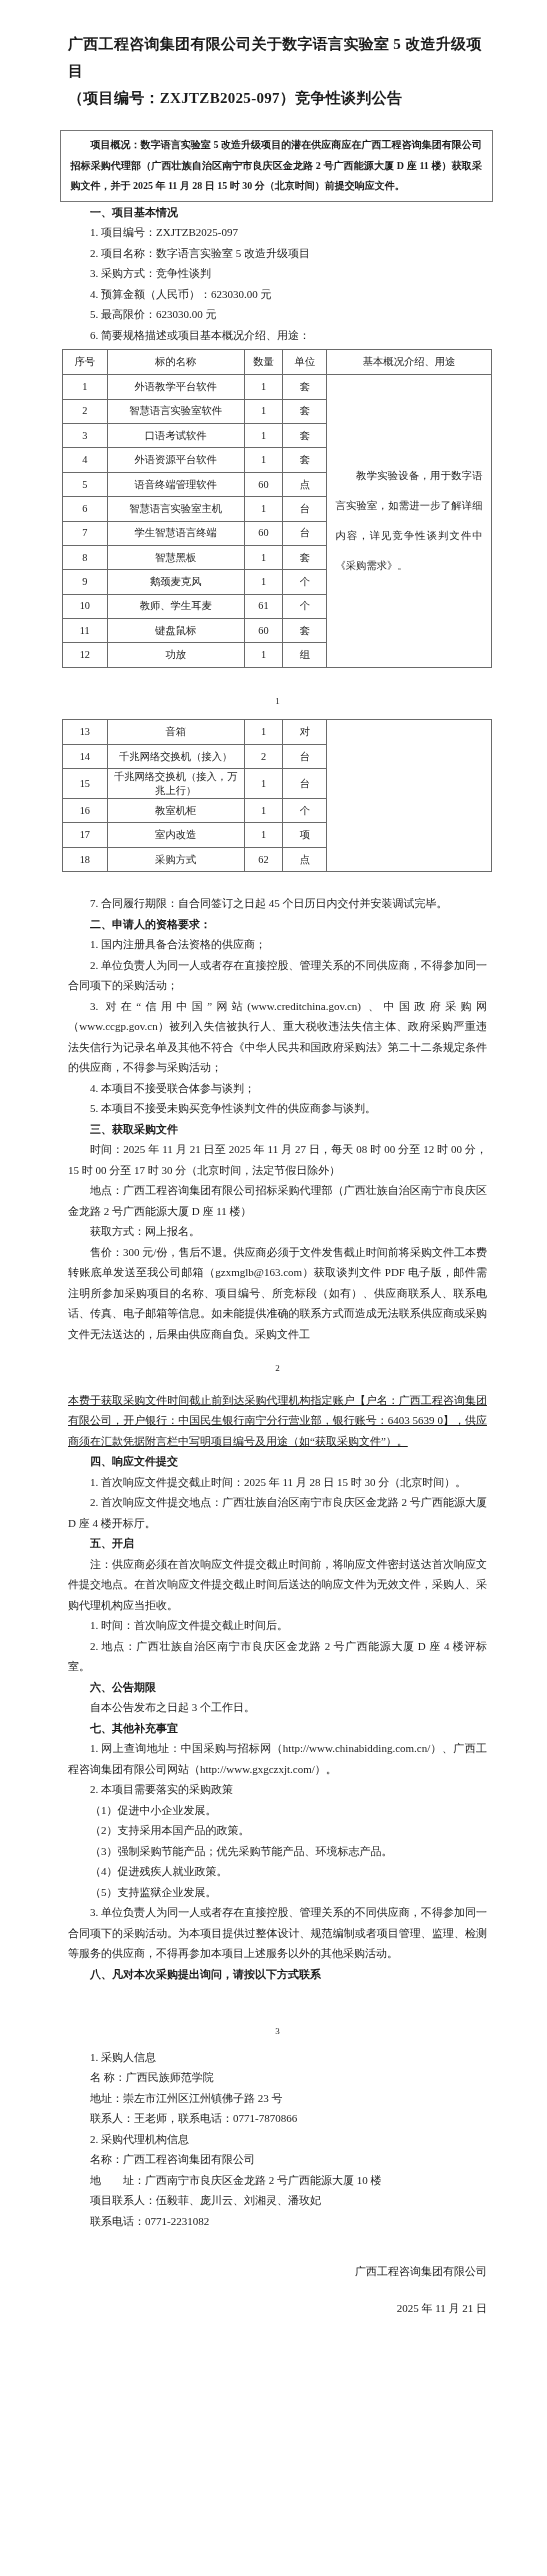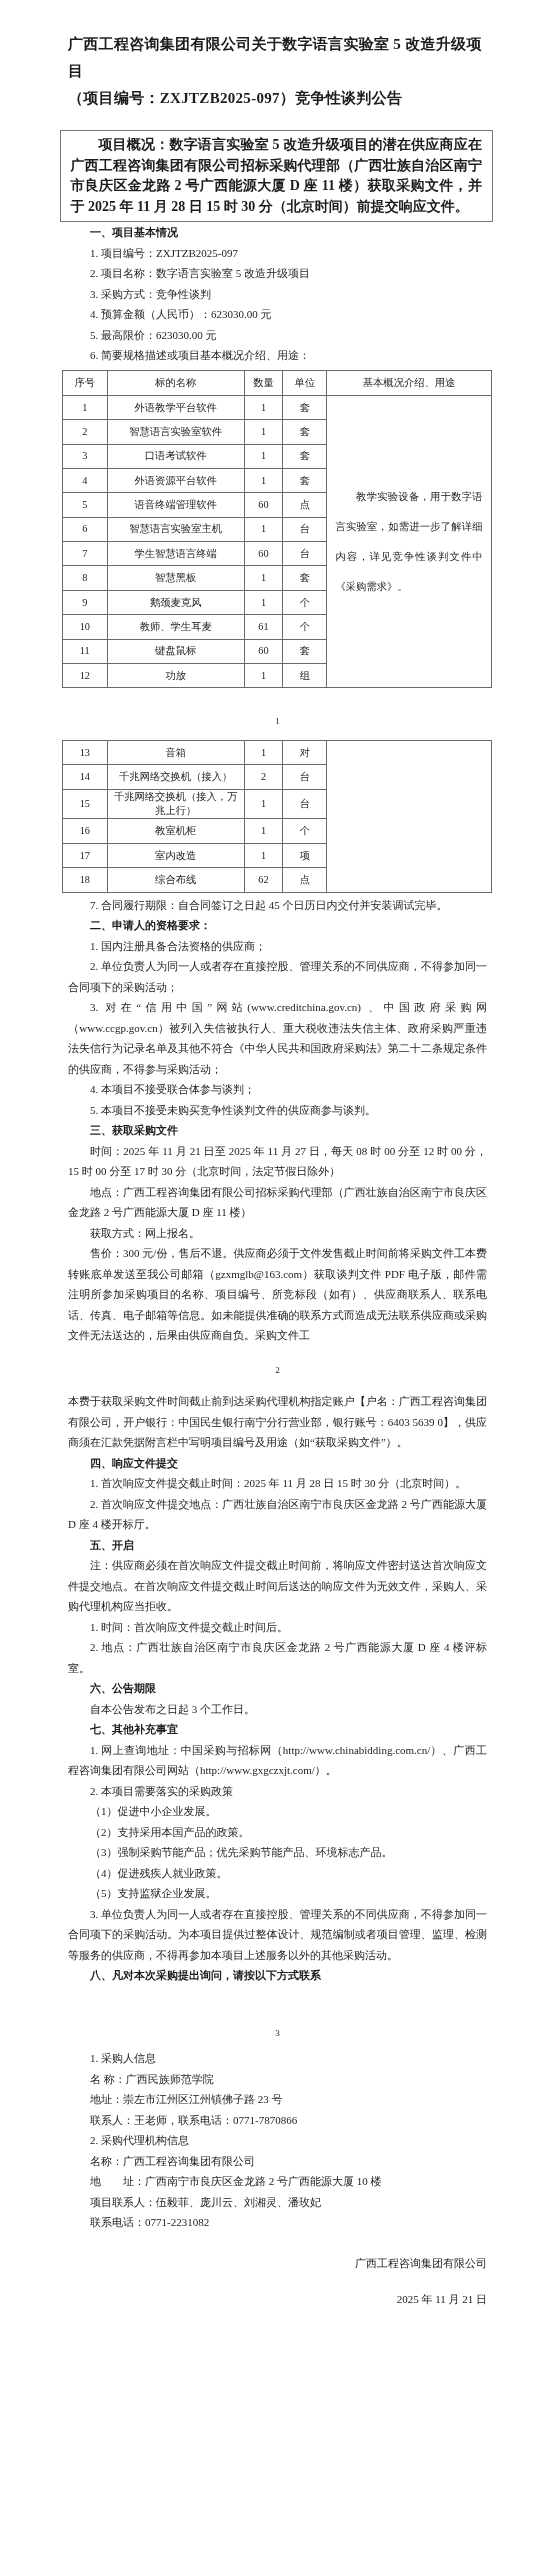--- a/index.html
+++ b/index.html
@@ -8,21 +8,21 @@
     font-family:"Liberation Serif","DejaVu Serif",serif;
     position:relative;overflow:hidden;
   }
   .doc{padding:0 61px 0 68px;}
   
   .doc-title{margin-top:31px;text-align:left;font-weight:bold;font-size:15px;line-height:27px;letter-spacing:0.3px;}
   
   .overview-box{
     margin-top:18px;margin-left:-8.2px;margin-right:-5.5px;
     border:0.7px solid #777;padding:4.1px 9.6px;
-    font-weight:bold;font-size:14px;line-height:20.5px;
+    font-weight:bold;font-size:10px;line-height:20.5px;
     text-align:justify;text-indent:2em;
   }
   
   .blk{font-size:11px;line-height:20.5px;text-align:justify;margin:0;}
   .blk.p,.blk.heading{text-indent:2em;}
   .blk.heading{font-weight:bold;text-align:left;}
   .blk.pflush{text-indent:0;}
   .blk.sig{text-align:right;text-indent:0;padding-right:0;}
   .blk.pageno{text-align:center;font-size:9px;line-height:13.7px;color:#222;}
   
@@ -38,25 +38,25 @@
   .doc-table tr.hdr td{height:22.6px;}
   .doc-table td.note-cell{
     text-align:justify;text-indent:2em;line-height:30px;padding:2.7px 8.2px;
   }
   .doc-table td.empty-cell{background:#fff;}
   .c1{width:44px}.c2{width:134px}.c3{width:38px}.c4{width:43px}.c5{width:161px}
   
   [data-name="items-table-part1"]{margin-top:4.1px;}
   [data-name="page-number-1"]{margin-top:27px;}
   [data-name="items-table-part2"]{margin-top:11px;}
-  [data-name="contract-period"]{margin-top:2px;}
+  [data-name="contract-period"]{margin-top:21px;}
   [data-name="page-number-2"]{margin-top:18px;}
-  [data-name="fee-continuation"]{margin-top:13.7px;}
+  [data-name="fee-continuation"]{margin-top:13.7px;text-decoration:underline;}
   [data-name="page-number-3"]{margin-top:41px;margin-bottom:8.2px;}
-  [data-name="sign-company"]{margin-top:20px;padding-right:-1.4px;}
+  [data-name="sign-company"]{margin-top:30px;padding-right:-1.4px;}
   [data-name="sign-date"]{margin-top:16px;padding-right:2.7px;}
 </style>
 </head>
 <body data-name="announcement-document">
 
 <div class="doc" data-name="document-page">
   <div class="doc-title" data-name="document-title">
     <div data-name="document-title-line-1">广西工程咨询集团有限公司关于数字语言实验室 5 改造升级项目</div>
     <div data-name="document-title-line-2">（项目编号：ZXJTZB2025-097）竞争性谈判公告</div>
   </div>
@@ -198,21 +198,21 @@
             <td data-name="cell-unit">个</td>
           </tr>
           <tr data-name="table-row">
             <td data-name="cell-seq">17</td>
             <td data-name="cell-item-name">室内改造</td>
             <td data-name="cell-qty">1</td>
             <td data-name="cell-unit">项</td>
           </tr>
           <tr data-name="table-row">
             <td data-name="cell-seq">18</td>
-            <td data-name="cell-item-name">综合布线</td>
+            <td data-name="cell-item-name">采购方式</td>
             <td data-name="cell-qty">62</td>
             <td data-name="cell-unit">点</td>
           </tr>
         </tbody>
       </table>
       <div class="blk p" data-name="contract-period">7. 合同履行期限：自合同签订之日起 45 个日历日内交付并安装调试完毕。</div>
       <div class="blk heading" data-name="section-2-heading">二、申请人的资格要求：</div>
       <div class="blk p" data-name="qualification-1">1. 国内注册具备合法资格的供应商；</div>
       <div class="blk p" data-name="qualification-2">2. 单位负责人为同一人或者存在直接控股、管理关系的不同供应商，不得参加同一合同项下的采购活动；</div>
       <div class="blk p" data-name="qualification-3">3. 对在“信用中国”网站(www.creditchina.gov.cn) 、中国政府采购网（www.ccgp.gov.cn）被列入失信被执行人、重大税收违法失信主体、政府采购严重违法失信行为记录名单及其他不符合《中华人民共和国政府采购法》第二十二条规定条件的供应商，不得参与采购活动；</div>

